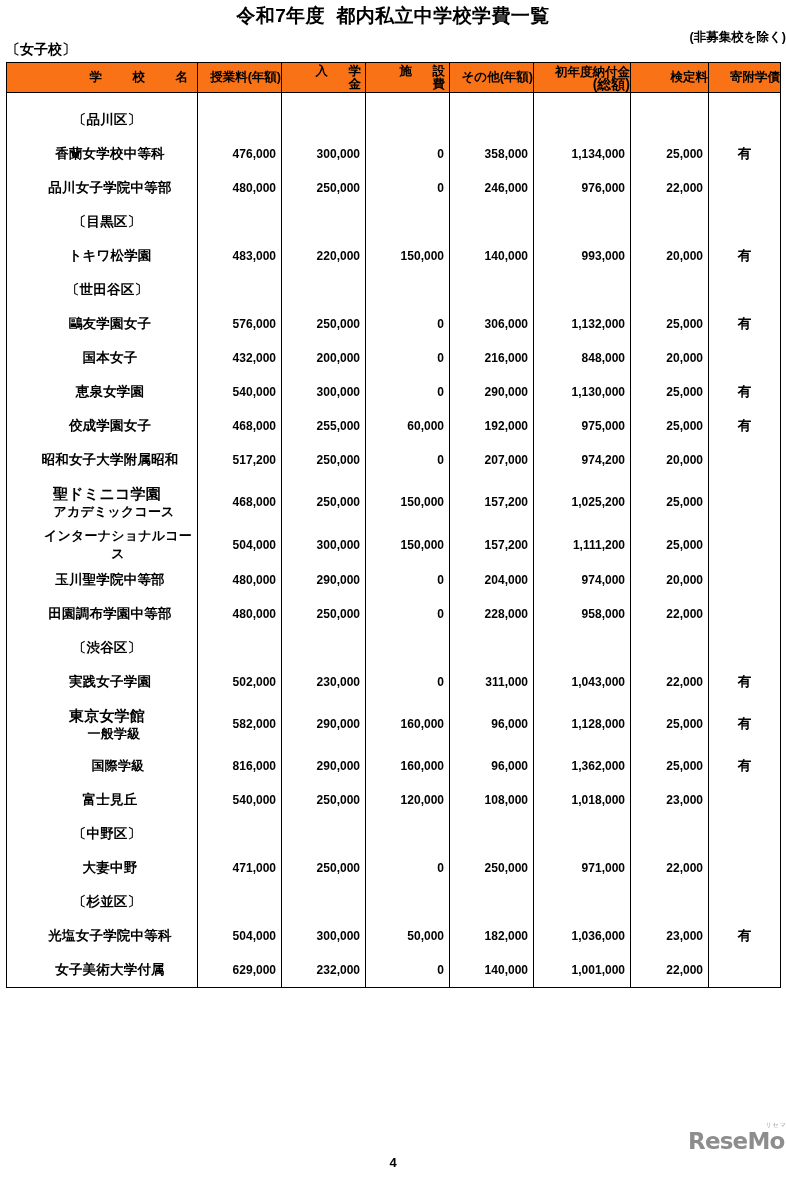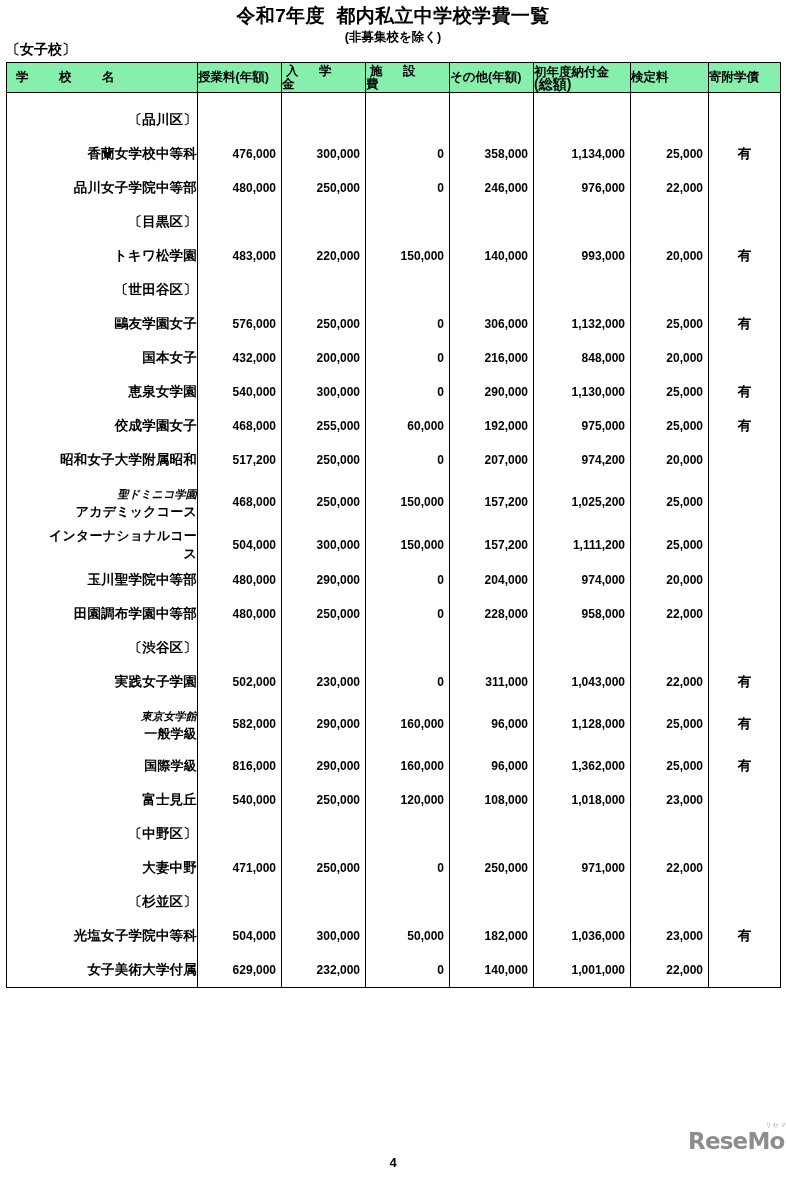--- a/index.html
+++ b/index.html
@@ -29,20 +29,21 @@
     font-weight: bold;
     letter-spacing: 0.4px;
     line-height: 24px;
     white-space: pre;
   }
   .doc-subtitle {
     font-size: 12.5px;
     font-weight: bold;
     line-height: 16px;
     margin-top: 1px;
+    text-align: right;
   }
 
   
   .section-label {
     position: absolute;
     top: 40px;
     left: 6px;
     font-size: 14px;
     font-weight: bold;
     line-height: 18px;
@@ -60,25 +61,25 @@
   }
   .fee-table th,
   .fee-table td {
     border-left: 1px solid #000;
     border-right: 1px solid #000;
     padding: 0;
     font-size: 12px;
     vertical-align: middle;
   }
   .fee-table thead th {
-    background: #86efac;
+    background: #f97316;
     border-bottom: 1.6px solid #000;
     border-top: none;
     font-weight: bold;
-    text-align: left;
+    text-align: right;
     height: 29px;
     font-size: 12.5px;
     line-height: 13px;
     margin-left: 22px;
   }
   .fee-table thead th .hdr-sub {
     display: block;
     font-size: 14px;
     line-height: 11px;
   }
@@ -97,21 +98,21 @@
     border-bottom: none;
   }
   .fee-table tbody tr.tall td {
     height: 50px;
   }
   .fee-table tbody tr.spacer td {
     height: 10px;
   }
 
   td.c-name {
-    text-align: right;
+    text-align: center;
     padding-left: 10px;
     font-size: 13.5px;
     font-weight: bold;
     letter-spacing: 0.2px;
   }
   td.c-num {
     text-align: right;
     padding-right: 5px;
     font-size: 12px;
     font-weight: bold;
@@ -128,23 +129,22 @@
   }
   .school-indent { padding-left: 6px; display: inline-block; }
   .course-line {
     display: block;
     padding-left: 14px;
     font-size: 13px;
     line-height: 17px;
   }
   .group-head {
     display: block;
-    font-size: 11px;
+    font-size: 15px;
     line-height: 18px;
-    font-style: italic;
   }
   .course-only {
     display: inline-block;
     padding-left: 22px;
     font-size: 13px;
   }
 
   
   .page-number {
     position: absolute;

